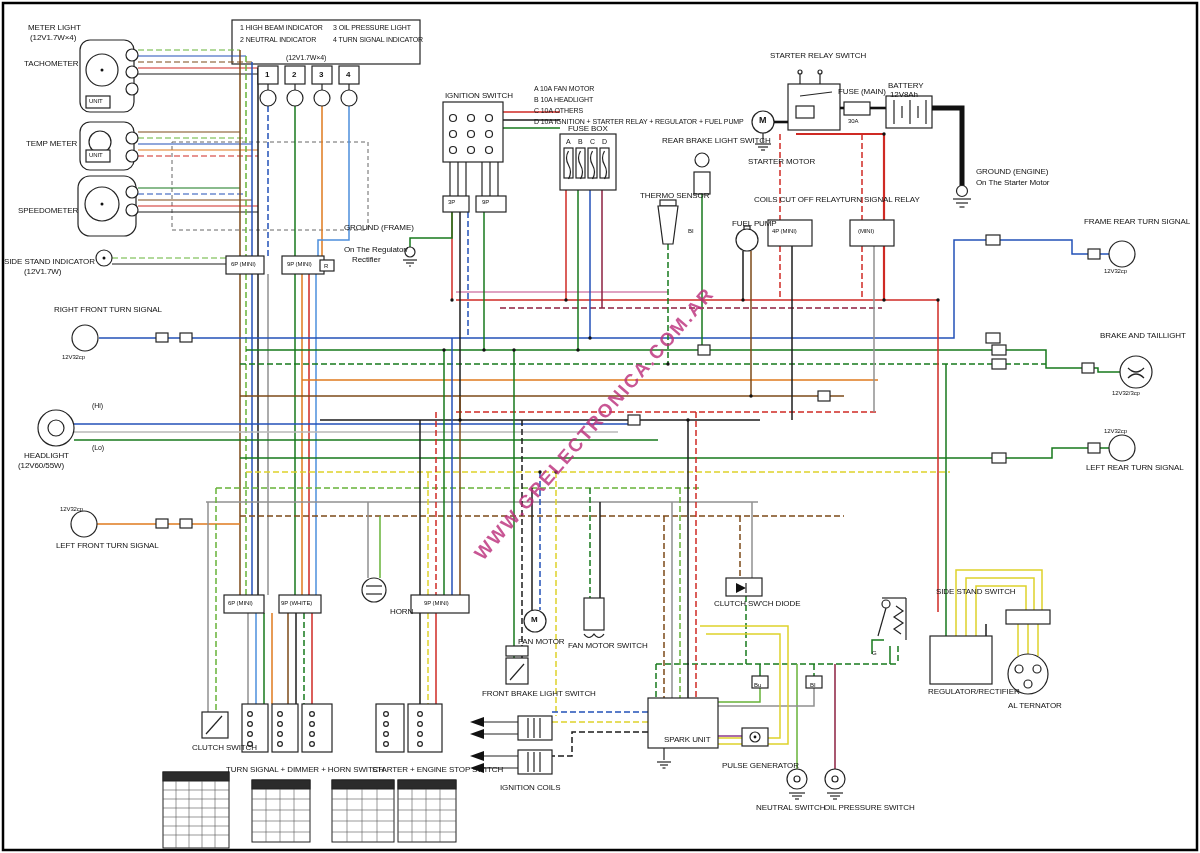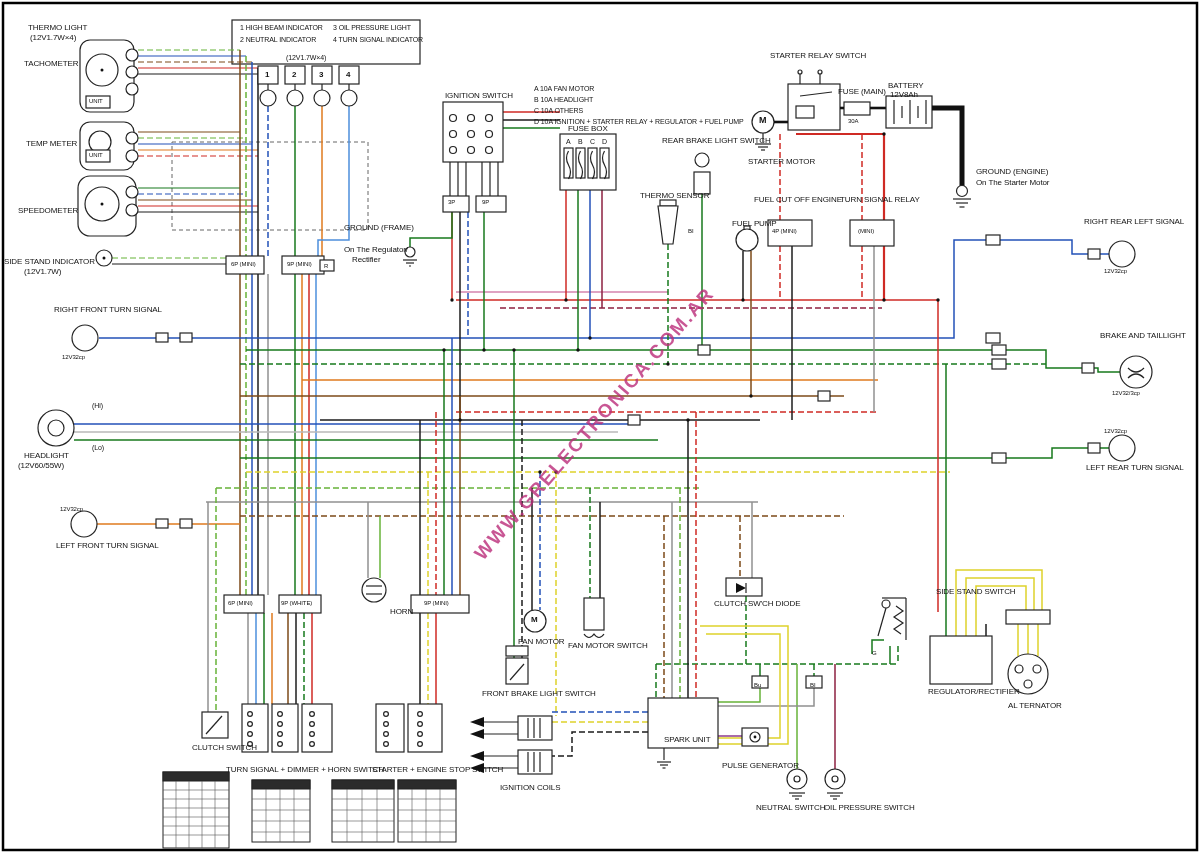--- a/index.html
+++ b/index.html
@@ -569,21 +569,21 @@
         <line class="tgrid" x1="426" y1="789" x2="426" y2="842"></line>
         <line class="tgrid" x1="440" y1="789" x2="440" y2="842"></line>
     <line class="tgrid" x1="398" y1="799" x2="456" y2="799"></line>
         <line class="tgrid" x1="398" y1="810" x2="456" y2="810"></line>
     <line class="tgrid" x1="398" y1="821" x2="456" y2="821"></line>
         <line class="tgrid" x1="398" y1="832" x2="456" y2="832"></line>
   </g>
 </svg>
 
 <div class="labels">
-      <span class="lbl" style="left: 28px; top: 24px;">THERMO LIGHT</span>
+      <span class="lbl" style="left: 28px; top: 24px;">METER LIGHT</span>
       <span class="lbl" style="left: 30px; top: 34px;">(12V1.7W×4)</span>
       <span class="lbl" style="left: 24px; top: 60px;">TACHOMETER</span>
       <span class="lbl" style="left: 89px; top: 98px; font-size: 6px;">UNIT</span>
       <span class="lbl" style="left: 26px; top: 140px;">TEMP METER</span>
       <span class="lbl" style="left: 89px; top: 152px; font-size: 6px;">UNIT</span>
       <span class="lbl" style="left: 18px; top: 207px;">SPEEDOMETER</span>
       <span class="lbl" style="left: 4px; top: 258px;">SIDE STAND INDICATOR</span>
       <span class="lbl" style="left: 24px; top: 268px;">(12V1.7W)</span>
       <span class="lbl" style="left: 240px; top: 24px; font-size: 7px;">1  HIGH BEAM INDICATOR</span>
       <span class="lbl" style="left: 333px; top: 24px; font-size: 7px;">3  OIL PRESSURE LIGHT</span>
@@ -609,25 +609,25 @@
       <span class="lbl" style="left: 838px; top: 88px;">FUSE (MAIN)</span>
       <span class="lbl" style="left: 848px; top: 118px; font-size: 6px;">30A</span>
       <span class="lbl" style="left: 888px; top: 82px;">BATTERY</span>
       <span class="lbl" style="left: 890px; top: 91px;">12V8Ah</span>
       <span class="lbl" style="left: 759px; top: 116px; font-size: 9px; font-weight: bold;">M</span>
       <span class="lbl" style="left: 748px; top: 158px;">STARTER MOTOR</span>
       <span class="lbl" style="left: 976px; top: 168px;">GROUND (ENGINE)</span>
       <span class="lbl" style="left: 976px; top: 179px;">On The Starter Motor</span>
       <span class="lbl" style="left: 640px; top: 192px;">THERMO SENSOR</span>
       <span class="lbl" style="left: 732px; top: 220px;">FUEL PUMP</span>
-      <span class="lbl" style="left: 754px; top: 196px;">FUEL CUT OFF ENGINE</span>
+      <span class="lbl" style="left: 754px; top: 196px;">COILS CUT OFF RELAY</span>
       <span class="lbl" style="left: 772px; top: 228px; font-size: 6px;">4P (MINI)</span>
       <span class="lbl" style="left: 840px; top: 196px;">TURN SIGNAL RELAY</span>
       <span class="lbl" style="left: 858px; top: 228px; font-size: 6px;">(MINI)</span>
-      <span class="lbl" style="left: 1084px; top: 218px;">RIGHT REAR LEFT SIGNAL</span>
+      <span class="lbl" style="left: 1084px; top: 218px;">FRAME REAR TURN SIGNAL</span>
       <span class="lbl" style="left: 1104px; top: 268px; font-size: 6px;">12V32cp</span>
       <span class="lbl" style="left: 1100px; top: 332px;">BRAKE AND TAILLIGHT</span>
       <span class="lbl" style="left: 1112px; top: 390px; font-size: 6px;">12V32/3cp</span>
       <span class="lbl" style="left: 1086px; top: 464px;">LEFT REAR TURN SIGNAL</span>
       <span class="lbl" style="left: 1104px; top: 428px; font-size: 6px;">12V32cp</span>
       <span class="lbl" style="left: 54px; top: 306px;">RIGHT FRONT TURN SIGNAL</span>
       <span class="lbl" style="left: 62px; top: 354px; font-size: 6px;">12V32cp</span>
       <span class="lbl" style="left: 92px; top: 402px; font-size: 7px;">(Hi)</span>
       <span class="lbl" style="left: 92px; top: 444px; font-size: 7px;">(Lo)</span>
       <span class="lbl" style="left: 24px; top: 452px;">HEADLIGHT</span>

